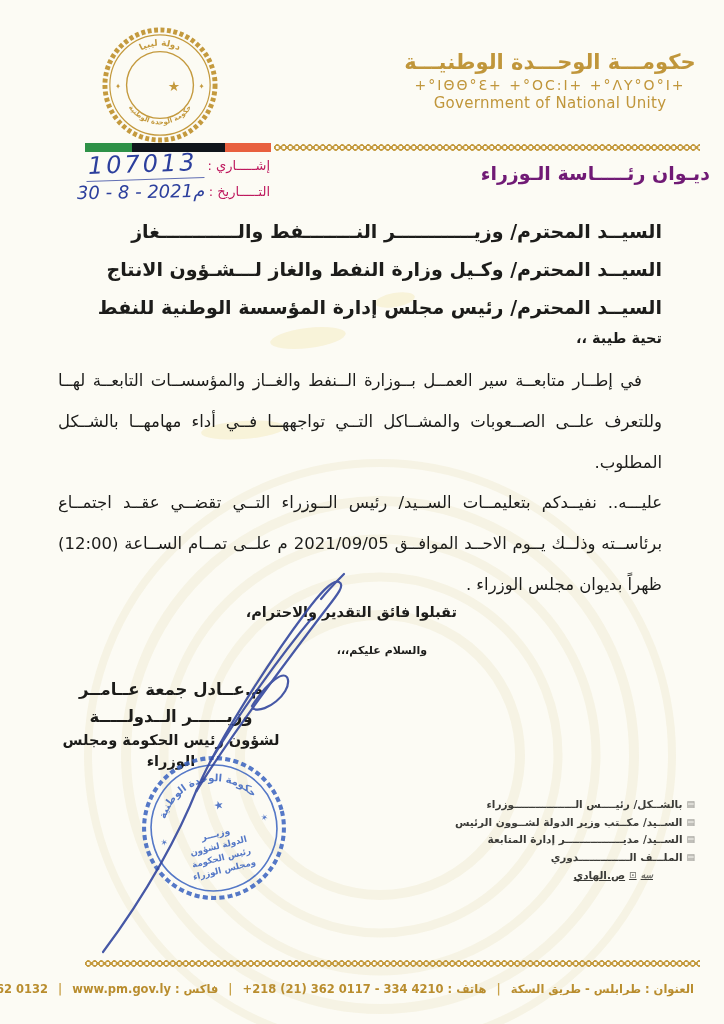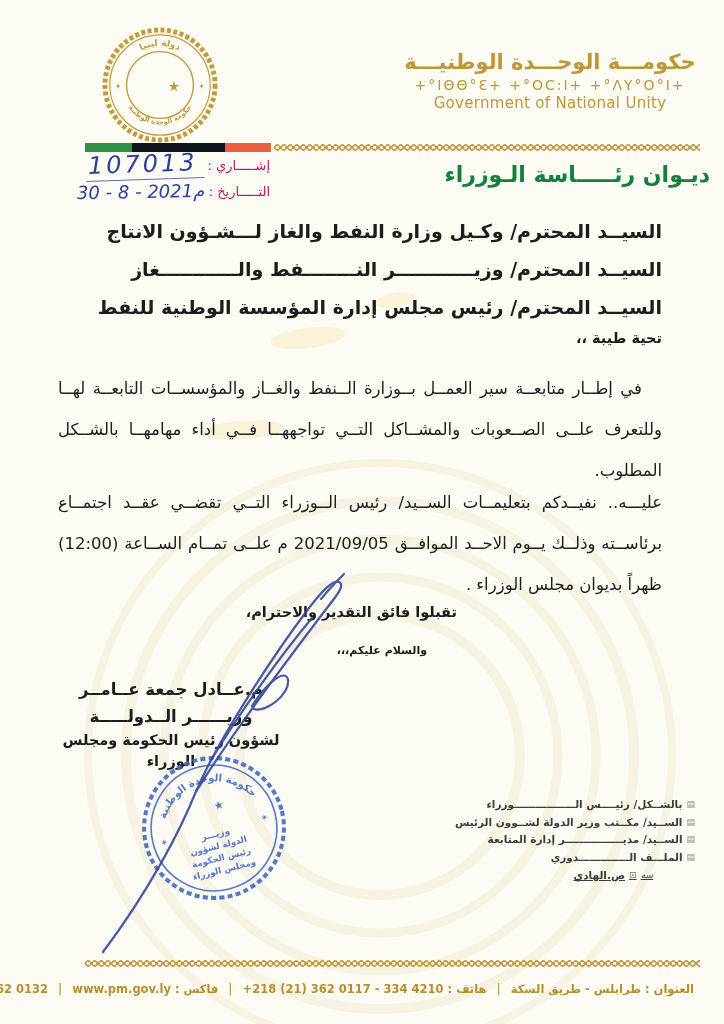--- a/index.html
+++ b/index.html
@@ -22,40 +22,40 @@
   .flag-band{position:absolute;left:85px;top:143px;height:9px;display:flex;z-index:2;}
   .flag-green{width:47px;background:#2e9147;}
   .flag-black{width:93px;background:#10151b;}
   .flag-red{width:46px;background:#e8603f;}
   .chain{position:absolute;height:9px;z-index:2;
     background-image:radial-gradient(circle at 50% 50%, rgba(0,0,0,0) 1.5px, #c49a3e 1.8px, #c49a3e 3.1px, rgba(0,0,0,0) 3.4px);
     background-size:6.5px 9px;background-repeat:repeat-x;}
   .chain-top{left:274px;top:143px;width:426px;}
   .chain-bottom{left:85px;top:959px;width:615px;}
 
-  .diwan{position:absolute;right:14px;top:162px;color:#15803d;font-weight:bold;
-    font-size:22px;direction:rtl;z-index:2;}
+  .diwan{position:absolute;right:14px;top:162px;color:#701a75;font-weight:bold;
+    font-size:19px;direction:rtl;z-index:2;}
 
   .ref-block{position:absolute;left:58px;top:152px;width:212px;direction:rtl;z-index:2;}
   .ref-row{display:flex;align-items:center;gap:4px;height:26px;}
   .ref-lbl{color:#be185d;font-weight:normal;font-size:13px;white-space:nowrap;}
   .hand{color:#2c3f9d;font-style:italic;white-space:nowrap;}
   .hand-num{font-size:24px;letter-spacing:3px;transform:rotate(-2deg);
     border-bottom:1.5px solid rgba(44,63,157,.75);padding:0 6px 1px 2px;}
   .hand-date{font-size:18px;letter-spacing:1.5px;transform:rotate(-1deg);}
 
   
   .letter{color:#1c1c1a;z-index:1;}
   .recipients{position:absolute;right:62px;top:212px;width:575px;direction:rtl;
     text-align:right;font-weight:bold;font-size:19px;line-height:38px;z-index:1;}
   .greeting{position:absolute;right:62px;top:330px;font-weight:bold;font-size:14.5px;
     direction:rtl;z-index:1;}
   .para{position:absolute;right:62px;left:58px;direction:rtl;text-align:justify;
     font-size:16.5px;line-height:41px;margin:0;z-index:1;}
-  .p1{top:368px;text-indent:20px;}
+  .p1{top:360px;text-indent:20px;}
   .p2{top:482px;}
   .closing1{position:absolute;right:267px;top:604px;font-weight:bold;font-size:14.5px;
     direction:rtl;z-index:1;}
   .closing2{position:absolute;right:297px;top:644px;font-weight:bold;font-size:11px;
     direction:rtl;z-index:1;}
   .signer{position:absolute;left:60px;top:676px;width:222px;text-align:center;
     direction:rtl;font-weight:bold;z-index:1;}
   .signer-name{font-size:16.5px;line-height:27px;}
   .signer-title1{font-size:16.5px;line-height:27px;}
   .signer-title2{font-size:14.5px;line-height:21px;}
@@ -142,22 +142,22 @@
       <span class="ref-lbl">إشـــــاري :</span>
       <span class="hand hand-num">107013</span>
     </div>
     <div class="ref-row">
       <span class="ref-lbl">التـــــاريخ :</span>
       <span class="hand hand-date" dir="ltr">م2021 - 8 - 30</span>
     </div>
   </div>
 
   <div class="recipients letter">
+    <div>السيــد المحترم/ وزيــــــــــــر النــــــــفط والــــــــــــغاز</div>
     <div>السيــد المحترم/ وكـيل وزارة النفط والغاز لـــشـؤون الانتاج</div>
-    <div>السيــد المحترم/ وزيــــــــــــر النــــــــفط والــــــــــــغاز</div>
     <div>السيــد المحترم/ رئيس مجلس إدارة المؤسسة الوطنية للنفط</div>
   </div>
 
   <div class="greeting letter">تحية طيبة ،،</div>
   <p class="para p1 letter">في إطــار متابعــة سير العمــل بــوزارة الــنفط والغــاز والمؤسســات التابعــة لهــا وللتعرف علــى الصــعوبات والمشــاكل التــي تواجههــا فــي أداء مهامهــا بالشــكل المطلوب.</p>
   <p class="para p2 letter">عليـــه.. نفيــدكم بتعليمــات الســيد/ رئيس الــوزراء التــي تقضــي عقــد اجتمــاع برئاســته وذلــك يــوم الاحــد الموافــق 2021/09/05 م علــى تمــام الســاعة (12:00) ظهراً بديوان مجلس الوزراء .</p>
 
   <div class="closing1 letter">تقبلوا فائق التقدير والاحترام،</div>
   <div class="closing2 letter">والسلام عليكم،،،</div>
 

